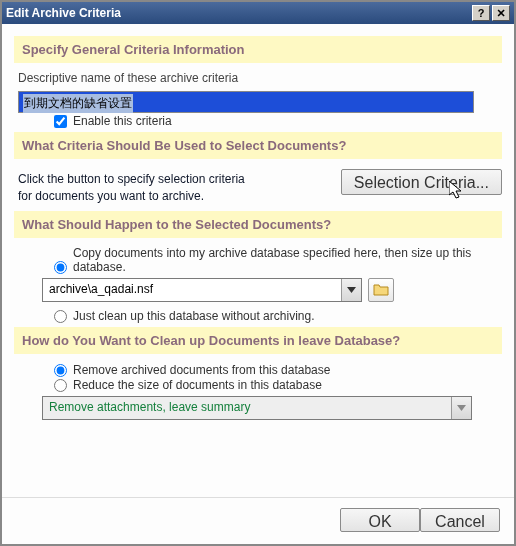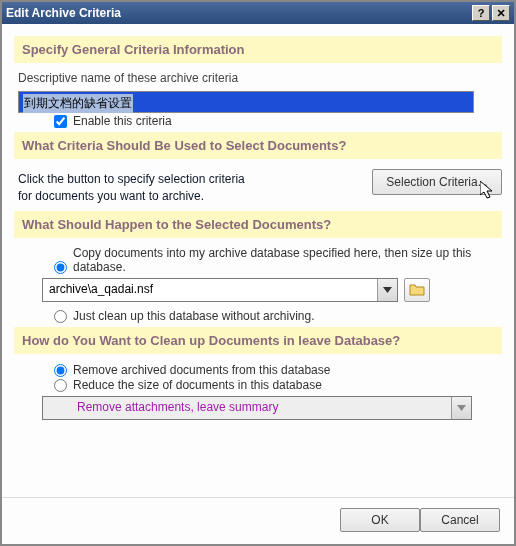--- a/index.html
+++ b/index.html
@@ -104,59 +104,59 @@
     display: flex;
     align-items: flex-start;
     gap: 10px;
   }
   .row-flex .hint { flex: 1; }
   .btn {
     background: linear-gradient(#f6f6f6,#e4e4e4);
     border: 1px solid #8a8a8a;
     border-radius: 2px;
     padding: 4px 12px;
-    font-size: 12px;
+    font-size: 16px;
     font-family: inherit;
     cursor: pointer;
     min-width: 80px;
     height: 24px;
     color: #333;
   }
   .btn.big { min-width: 130px; height: 26px; }
   .combo-row {
     display: flex;
     align-items: center;
     gap: 6px;
     margin: 4px 4px 6px 28px;
   }
   .combo {
     display: flex;
     border: 1px solid #7a7a7a;
     background: #fff;
     height: 24px;
-    width: 356px;
+    width: 320px;
   }
   .combo .combo-text {
     flex: 1;
     padding: 3px 6px;
     color: #000;
     white-space: nowrap;
     overflow: hidden;
   }
   .combo .combo-arrow {
     width: 20px;
     background: linear-gradient(#f0f0f0,#d8d8d8);
     border-left: 1px solid #999;
     display: flex;
     align-items: center;
     justify-content: center;
     cursor: pointer;
   }
   .combo.disabled { background: #eee; }
-  .combo.disabled .combo-text { color: #a21caf; margin-left: 28px; }
+  .combo.disabled .combo-text { color: #15803d; }
   .folder-btn {
     width: 26px; height: 24px;
     border: 1px solid #999;
     background: linear-gradient(#fefefe,#e8e8e8);
     display: flex;
     align-items: center;
     justify-content: center;
     cursor: pointer;
     border-radius: 2px;
   }

